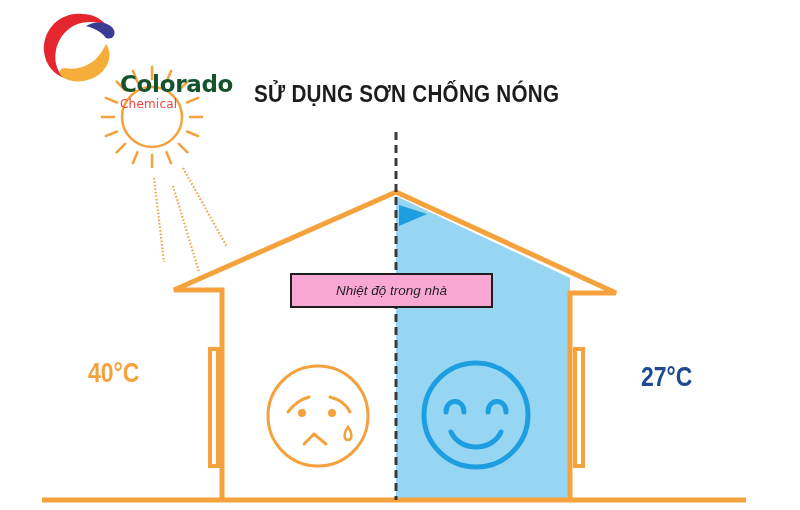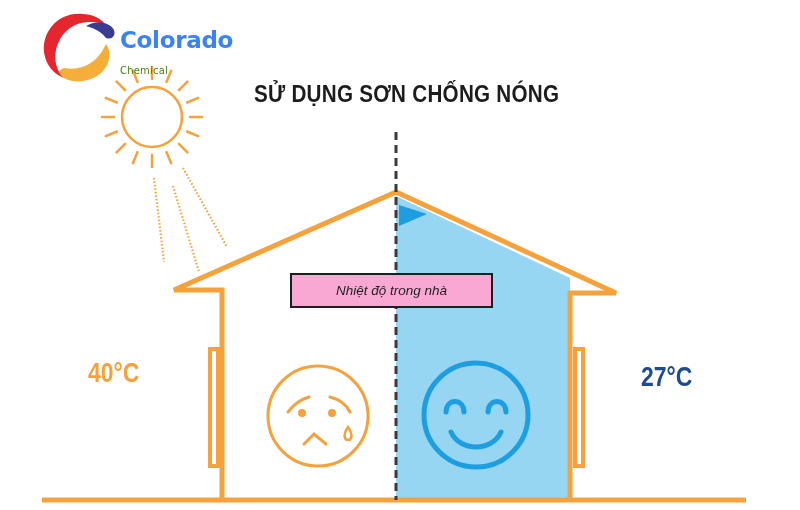--- a/index.html
+++ b/index.html
@@ -1,20 +1,20 @@
 <!DOCTYPE html>
 <html><head>
   <meta charset="utf-8">
   <style>
     html, body { margin: 0; padding: 0; background: #ffffff; }
     body { width: 800px; height: 510px; position: relative; overflow: hidden; font-family: "Liberation Sans", sans-serif; }
     #stage { position: absolute; left: 0; top: 0; width: 800px; height: 510px; }
     .logo-text { position: absolute; left: 120px; top: 29px; line-height: 1; }
-    .logo-brand { font-family: "DejaVu Sans", sans-serif; font-weight: bold; font-size: 23px; color: #3b82f6; letter-spacing: -0.3px; }
-    .logo-sub { font-family: "DejaVu Sans", sans-serif; font-size: 10px; color: #4d7c0f; margin-top: 14px; letter-spacing: 0.2px; }
+    .logo-brand { font-family: "DejaVu Sans", sans-serif; font-weight: bold; font-size: 23px; color: #14532d; letter-spacing: -0.3px; margin-top: 44px; }
+    .logo-sub { font-family: "DejaVu Sans", sans-serif; font-size: 12px; color: #ef4444; margin-top: 2px; letter-spacing: 0.2px; }
     .title { position: absolute; left: 254px; top: 80px; font-family: "Liberation Sans", sans-serif; font-weight: bold; font-size: 24px; color: #1c1c1c; transform: scaleX(0.86); transform-origin: left top; white-space: nowrap; letter-spacing: 0.3px; }
     .label-box { position: absolute; left: 290px; top: 273px; width: 199px; height: 31px; border: 2px solid #1e1e1e; background: #f9a8d4; display: flex; align-items: center; justify-content: center; box-sizing: content-box; }
     .label-text { font-family: "Liberation Sans", sans-serif; font-style: italic; font-size: 13.5px; color: #1e1e1e; }
     .temp { position: absolute; font-family: "Liberation Sans", sans-serif; font-weight: bold; font-size: 28px; transform: scaleX(0.82); transform-origin: left top; white-space: nowrap; }
     .temp-hot { left: 88px; top: 357px; color: #f5a13c; }
     .temp-cool { left: 641px; top: 361px; color: #1e4a8f; }
   </style>
 </head>
 <body>
 

